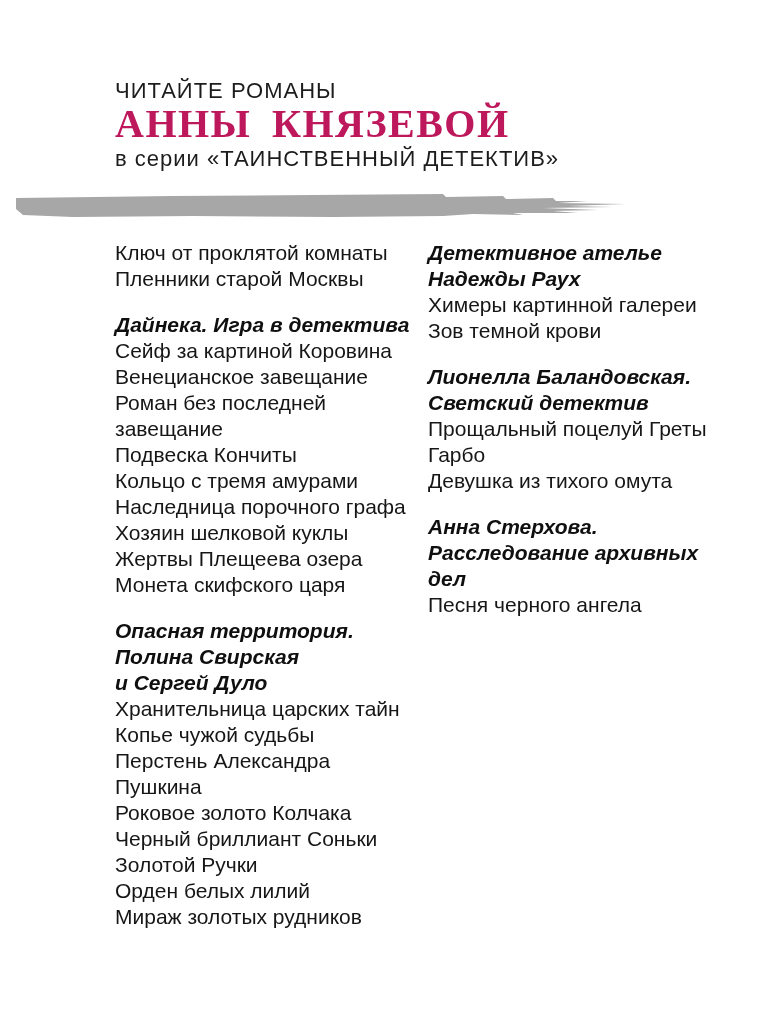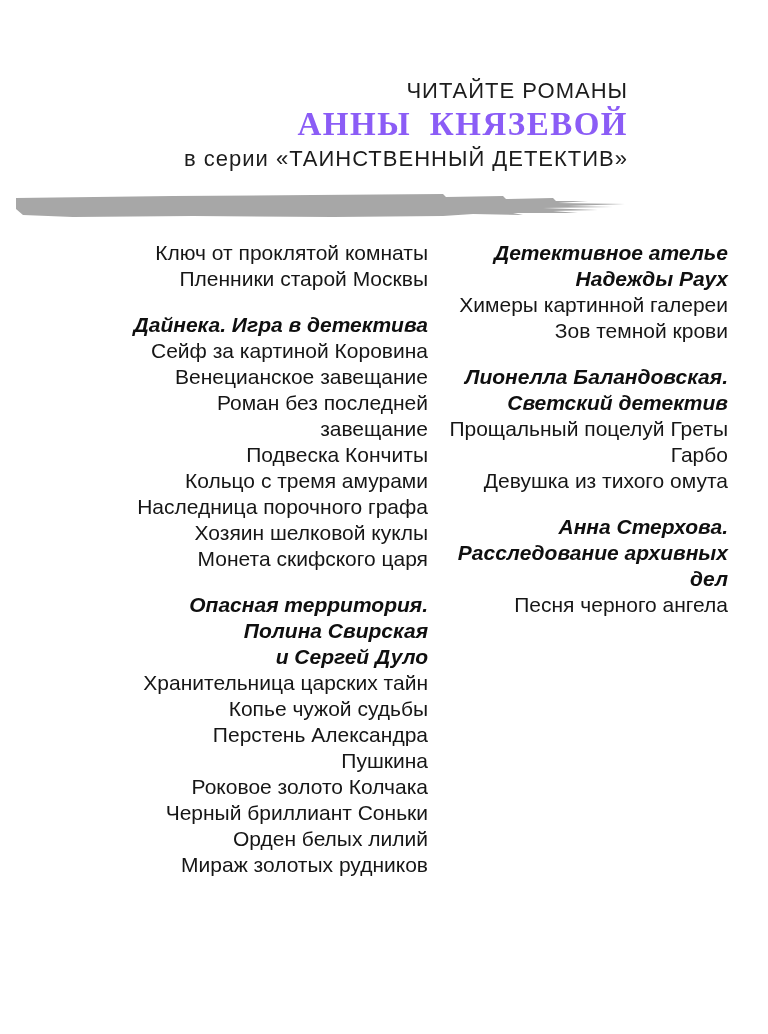--- a/index.html
+++ b/index.html
@@ -2,31 +2,31 @@
 <html lang="ru"><head>
 <meta charset="utf-8">
 <style>
   html,body{margin:0;padding:0;background:#ffffff;}
   body{
     width:768px;height:1034px;overflow:hidden;
     font-family:"Liberation Sans", sans-serif;
     color:#151515;
     -webkit-font-smoothing:antialiased;
   }
-  .page{position:relative;width:628px;height:1034px;background:#ffffff;text-align:right;}
+  .page{position:relative;width:628px;height:1034px;background:#ffffff;}
 
   
   .header{padding:78px 0 0 115px;}
   .kicker{
     font-size:22px;line-height:26px;letter-spacing:1px;color:#1c1c1c;
   }
   .author{
     margin:0;font-family:"Liberation Serif", serif;
-    font-size:33px;line-height:40px;font-weight:700;
-    letter-spacing:1.5px;word-spacing:9px;color:#8b5cf6;
+    font-size:40px;line-height:40px;font-weight:700;
+    letter-spacing:1.5px;word-spacing:9px;color:#be185d;
   }
   .series-line{
     font-size:22px;line-height:30px;letter-spacing:1px;color:#1c1c1c;
   }
 
   
   .brush{margin:17px 0 0 13px;width:617px;height:28px;}
   .brush svg{display:block;width:617px;height:28px;}
 
   
@@ -70,32 +70,34 @@
         <div class="block">
           <div class="line bold">Дайнека. Игра в детектива</div>
           <div class="line">Сейф за картиной Коровина</div>
           <div class="line">Венецианское завещание</div>
           <div class="line">Роман без последней</div>
           <div class="line">завещание</div>
           <div class="line">Подвеска Кончиты</div>
           <div class="line">Кольцо с тремя амурами</div>
           <div class="line">Наследница порочного графа</div>
           <div class="line">Хозяин шелковой куклы</div>
+          <div class="line">Жертвы Плещеева озера</div>
           <div class="line">Монета скифского царя</div>
         </div>
         <div class="block">
           <div class="line bold">Опасная территория.</div>
           <div class="line bold">Полина Свирская</div>
           <div class="line bold">и Сергей Дуло</div>
           <div class="line">Хранительница царских тайн</div>
           <div class="line">Копье чужой судьбы</div>
           <div class="line">Перстень Александра</div>
           <div class="line">Пушкина</div>
           <div class="line">Роковое золото Колчака</div>
           <div class="line">Черный бриллиант Соньки</div>
+          <div class="line">Золотой Ручки</div>
           <div class="line">Орден белых лилий</div>
           <div class="line">Мираж золотых рудников</div>
         </div>
       </div>
       <div class="col col-right">
         <div class="block">
           <div class="line bold">Детективное ателье</div>
           <div class="line bold">Надежды Раух</div>
           <div class="line">Химеры картинной галереи</div>
           <div class="line">Зов темной крови</div>

